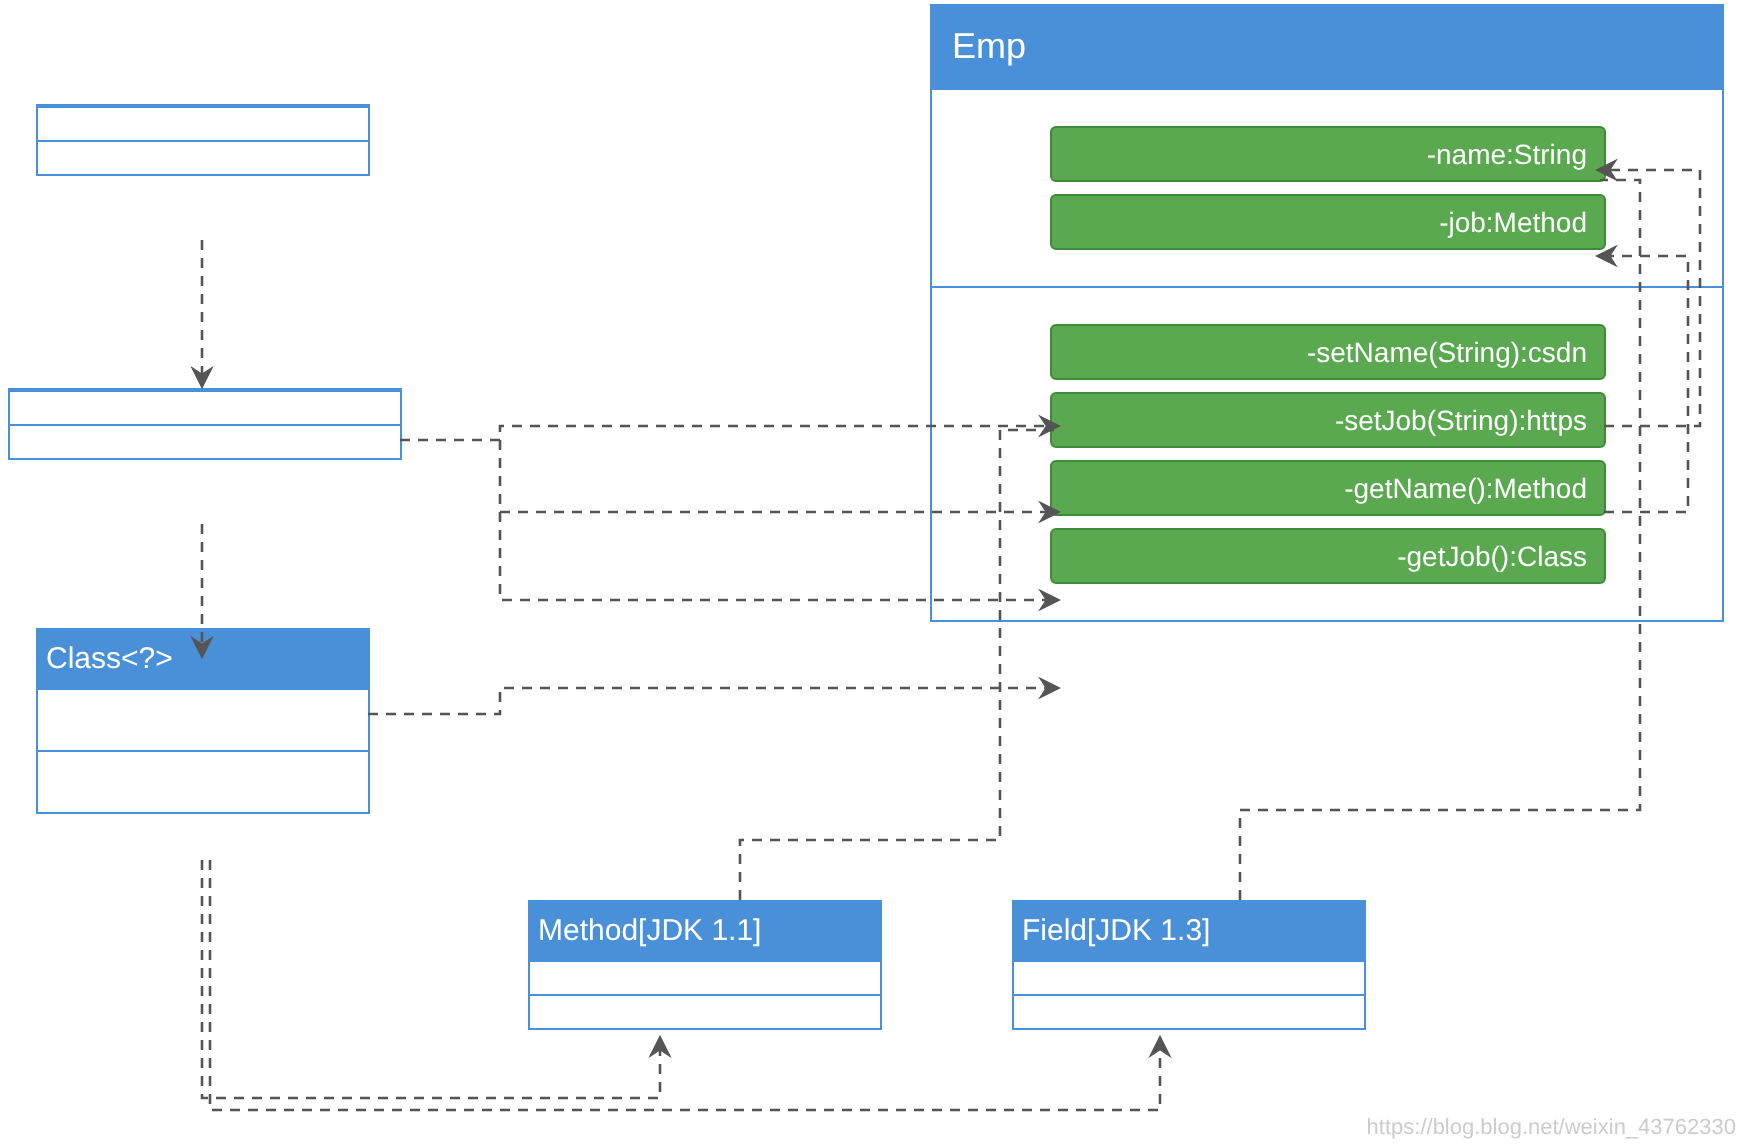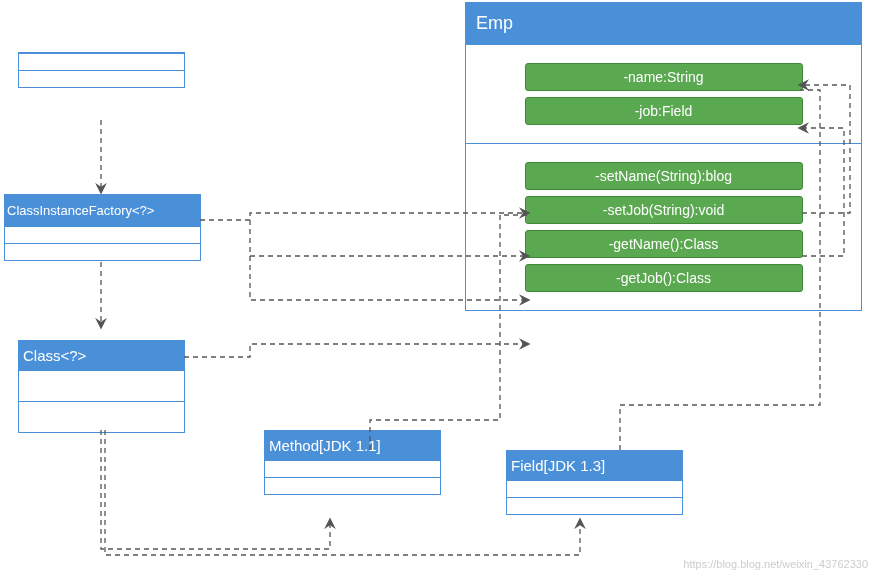--- a/index.html
+++ b/index.html
@@ -2,66 +2,65 @@
 <html><head>
 <meta charset="utf-8">
 <style>
   body{margin:0;padding:0;background:#fff;font-family:"Segoe UI","Microsoft YaHei",Arial,sans-serif;width:874px;height:574px;position:relative}
   .box{position:absolute;border:1px solid #4a90d9}
   .hdr{background:#4a90d9;color:#fff;text-align:left;padding:6px 4px;font-size:15px}
   .row{height:16px;border-top:1px solid #4a90d9;background:#fff}
   .emp{position:absolute;left:465px;top:2px;width:395px;border:1px solid #4a90d9}
   .emp .hdr{padding:10px;font-size:18px}
   .sec{border-top:1px solid #4a90d9;padding:12px 0}
-  .pill{background:#5aa84f;color:#fff;border:1px solid #3f8a37;border-radius:3px;text-align:center;padding:5px 8px;margin:6px auto;width:260px;font-size:14px}
+  .pill{background:#5aa84f;color:#fff;border:1px solid #3f8a37;border-radius:3px;text-align:right;padding:5px 8px;margin:6px auto;width:260px;font-size:14px}
   svg{position:absolute;left:0;top:0;pointer-events:none}
   .watermark{position:absolute;right:6px;bottom:4px;font-size:11px;color:#ccc}
 </style>
 </head>
 <body>
 
 <div class="box" style="left:18px;top:52px;width:165px">
   <div class="row"></div>
   <div class="row"></div>
 </div>
 
 <div class="box" style="left:4px;top:194px;width:195px">
-  <div class="hdr" style="font-size:13px;padding:8px 2px">ClassInstanceFactory&lt;?&gt;</div>
   <div class="row"></div>
   <div class="row"></div>
 </div>
 
-<div class="box" style="left:18px;top:340px;width:165px">
+<div class="box" style="left:18px;top:314px;width:165px">
   <div class="hdr">Class&lt;?&gt;</div>
   <div class="row" style="height:30px"></div>
   <div class="row" style="height:30px"></div>
 </div>
 
-<div class="box" style="left:264px;top:430px;width:175px">
+<div class="box" style="left:264px;top:450px;width:175px">
   <div class="hdr">Method[JDK 1.1]</div>
   <div class="row"></div>
   <div class="row"></div>
 </div>
 
 <div class="box" style="left:506px;top:450px;width:175px">
   <div class="hdr">Field[JDK 1.3]</div>
   <div class="row"></div>
   <div class="row"></div>
 </div>
 
 <div class="emp">
   <div class="hdr">Emp</div>
   <div class="sec">
     <div class="pill">-name:String</div>
-    <div class="pill">-job:Field</div>
+    <div class="pill">-job:Method</div>
   </div>
   <div class="sec">
-    <div class="pill">-setName(String):blog</div>
-    <div class="pill">-setJob(String):void</div>
-    <div class="pill">-getName():Class</div>
+    <div class="pill">-setName(String):csdn</div>
+    <div class="pill">-setJob(String):https</div>
+    <div class="pill">-getName():Method</div>
     <div class="pill">-getJob():Class</div>
   </div>
 </div>
 
 <svg width="874" height="574">
   <defs>
     <marker id="ah" markerWidth="9" markerHeight="9" refX="7" refY="4.5" orient="auto">
       <path d="M0,0 L9,4.5 L0,9 L3,4.5 Z" fill="#555"></path>
     </marker>
   </defs>

